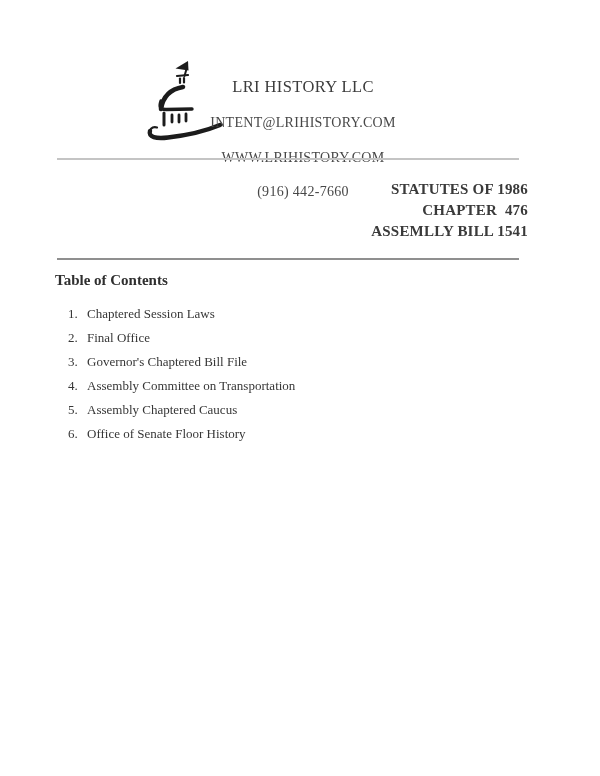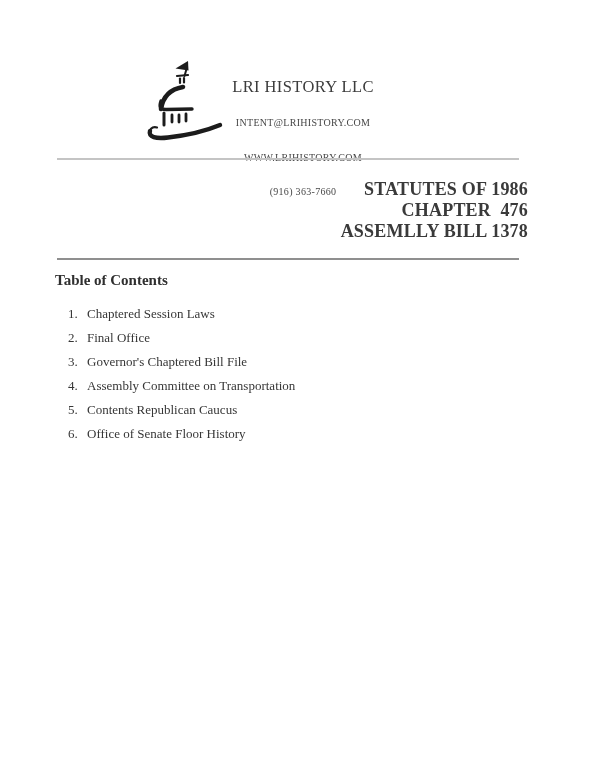--- a/index.html
+++ b/index.html
@@ -39,21 +39,21 @@
   }
   .company-name {
     font-size: 16.5px;
     line-height: 19px;
     letter-spacing: 0.4px;
     color: #3c3c3c;
     margin-bottom: 3px;
     white-space: pre;
   }
   .contact-line {
-    font-size: 10px;
+    font-size: 14px;
     line-height: 14.5px;
     letter-spacing: 0.3px;
     color: #474747;
     white-space: pre;
     margin-top: 20px;
   }
   .divider {
     position: absolute;
     left: 57px;
     width: 462px;
@@ -61,21 +61,21 @@
   .divider-1 { top: 158px; height: 2px; background: #c4c4c4; }
   .divider-2 { top: 258px; height: 1.5px; background: #8f8f8f; }
   .doc-info {
     position: absolute;
     right: 110px;
     top: 179px;
     text-align: right;
   }
   .doc-info-line {
     font-weight: bold;
-    font-size: 18px;
+    font-size: 15px;
     line-height: 21px;
     letter-spacing: 0.2px;
     color: #3a3a3a;
     white-space: pre;
   }
   .toc-title {
     position: absolute;
     left: 55px;
     top: 271px;
     font-size: 15px;
@@ -125,29 +125,29 @@
     <line x1="40" y1="57" x2="40" y2="64" stroke-width="2.8"></line>
 
     <path d="M4,74 C2,80 10,82 22,80.5 C44,78 62,73 74,68" stroke-width="4.4"></path>
     <path d="M4,74 C5,70.5 8,69.5 11,70.5" stroke-width="2.2"></path>
   </svg>
 
   <div class="header-text">
     <div class="company-name">LRI HISTORY LLC</div>
     <div class="contact-line">INTENT@LRIHISTORY.COM</div>
     <div class="contact-line">WWW.LRIHISTORY.COM</div>
-    <div class="contact-line">(916) 363-7660</div>
+    <div class="contact-line">(916) 442-7660</div>
   </div>
 
   <div class="divider divider-1"></div>
 
   <div class="doc-info">
     <div class="doc-info-line">STATUTES OF 1986</div>
     <div class="doc-info-line">CHAPTER  476</div>
-    <div class="doc-info-line">ASSEMLLY BILL 1378</div>
+    <div class="doc-info-line">ASSEMLLY BILL 1541</div>
   </div>
 
   <div class="divider divider-2"></div>
 
   <div class="toc-title">Table of Contents</div>
 
   <div class="toc-list">
     <div class="toc-item">
       <span class="toc-num">1.</span>
       <span class="toc-label">Chaptered Session Laws</span>
@@ -159,21 +159,21 @@
     <div class="toc-item">
       <span class="toc-num">3.</span>
       <span class="toc-label">Governor's Chaptered Bill File</span>
     </div>
     <div class="toc-item">
       <span class="toc-num">4.</span>
       <span class="toc-label">Assembly Committee on Transportation</span>
     </div>
     <div class="toc-item">
       <span class="toc-num">5.</span>
-      <span class="toc-label">Contents Republican Caucus</span>
+      <span class="toc-label">Assembly Chaptered Caucus</span>
     </div>
     <div class="toc-item">
       <span class="toc-num">6.</span>
       <span class="toc-label">Office of Senate Floor History</span>
     </div>
   </div>
 
 </div>
 
 </body></html>

